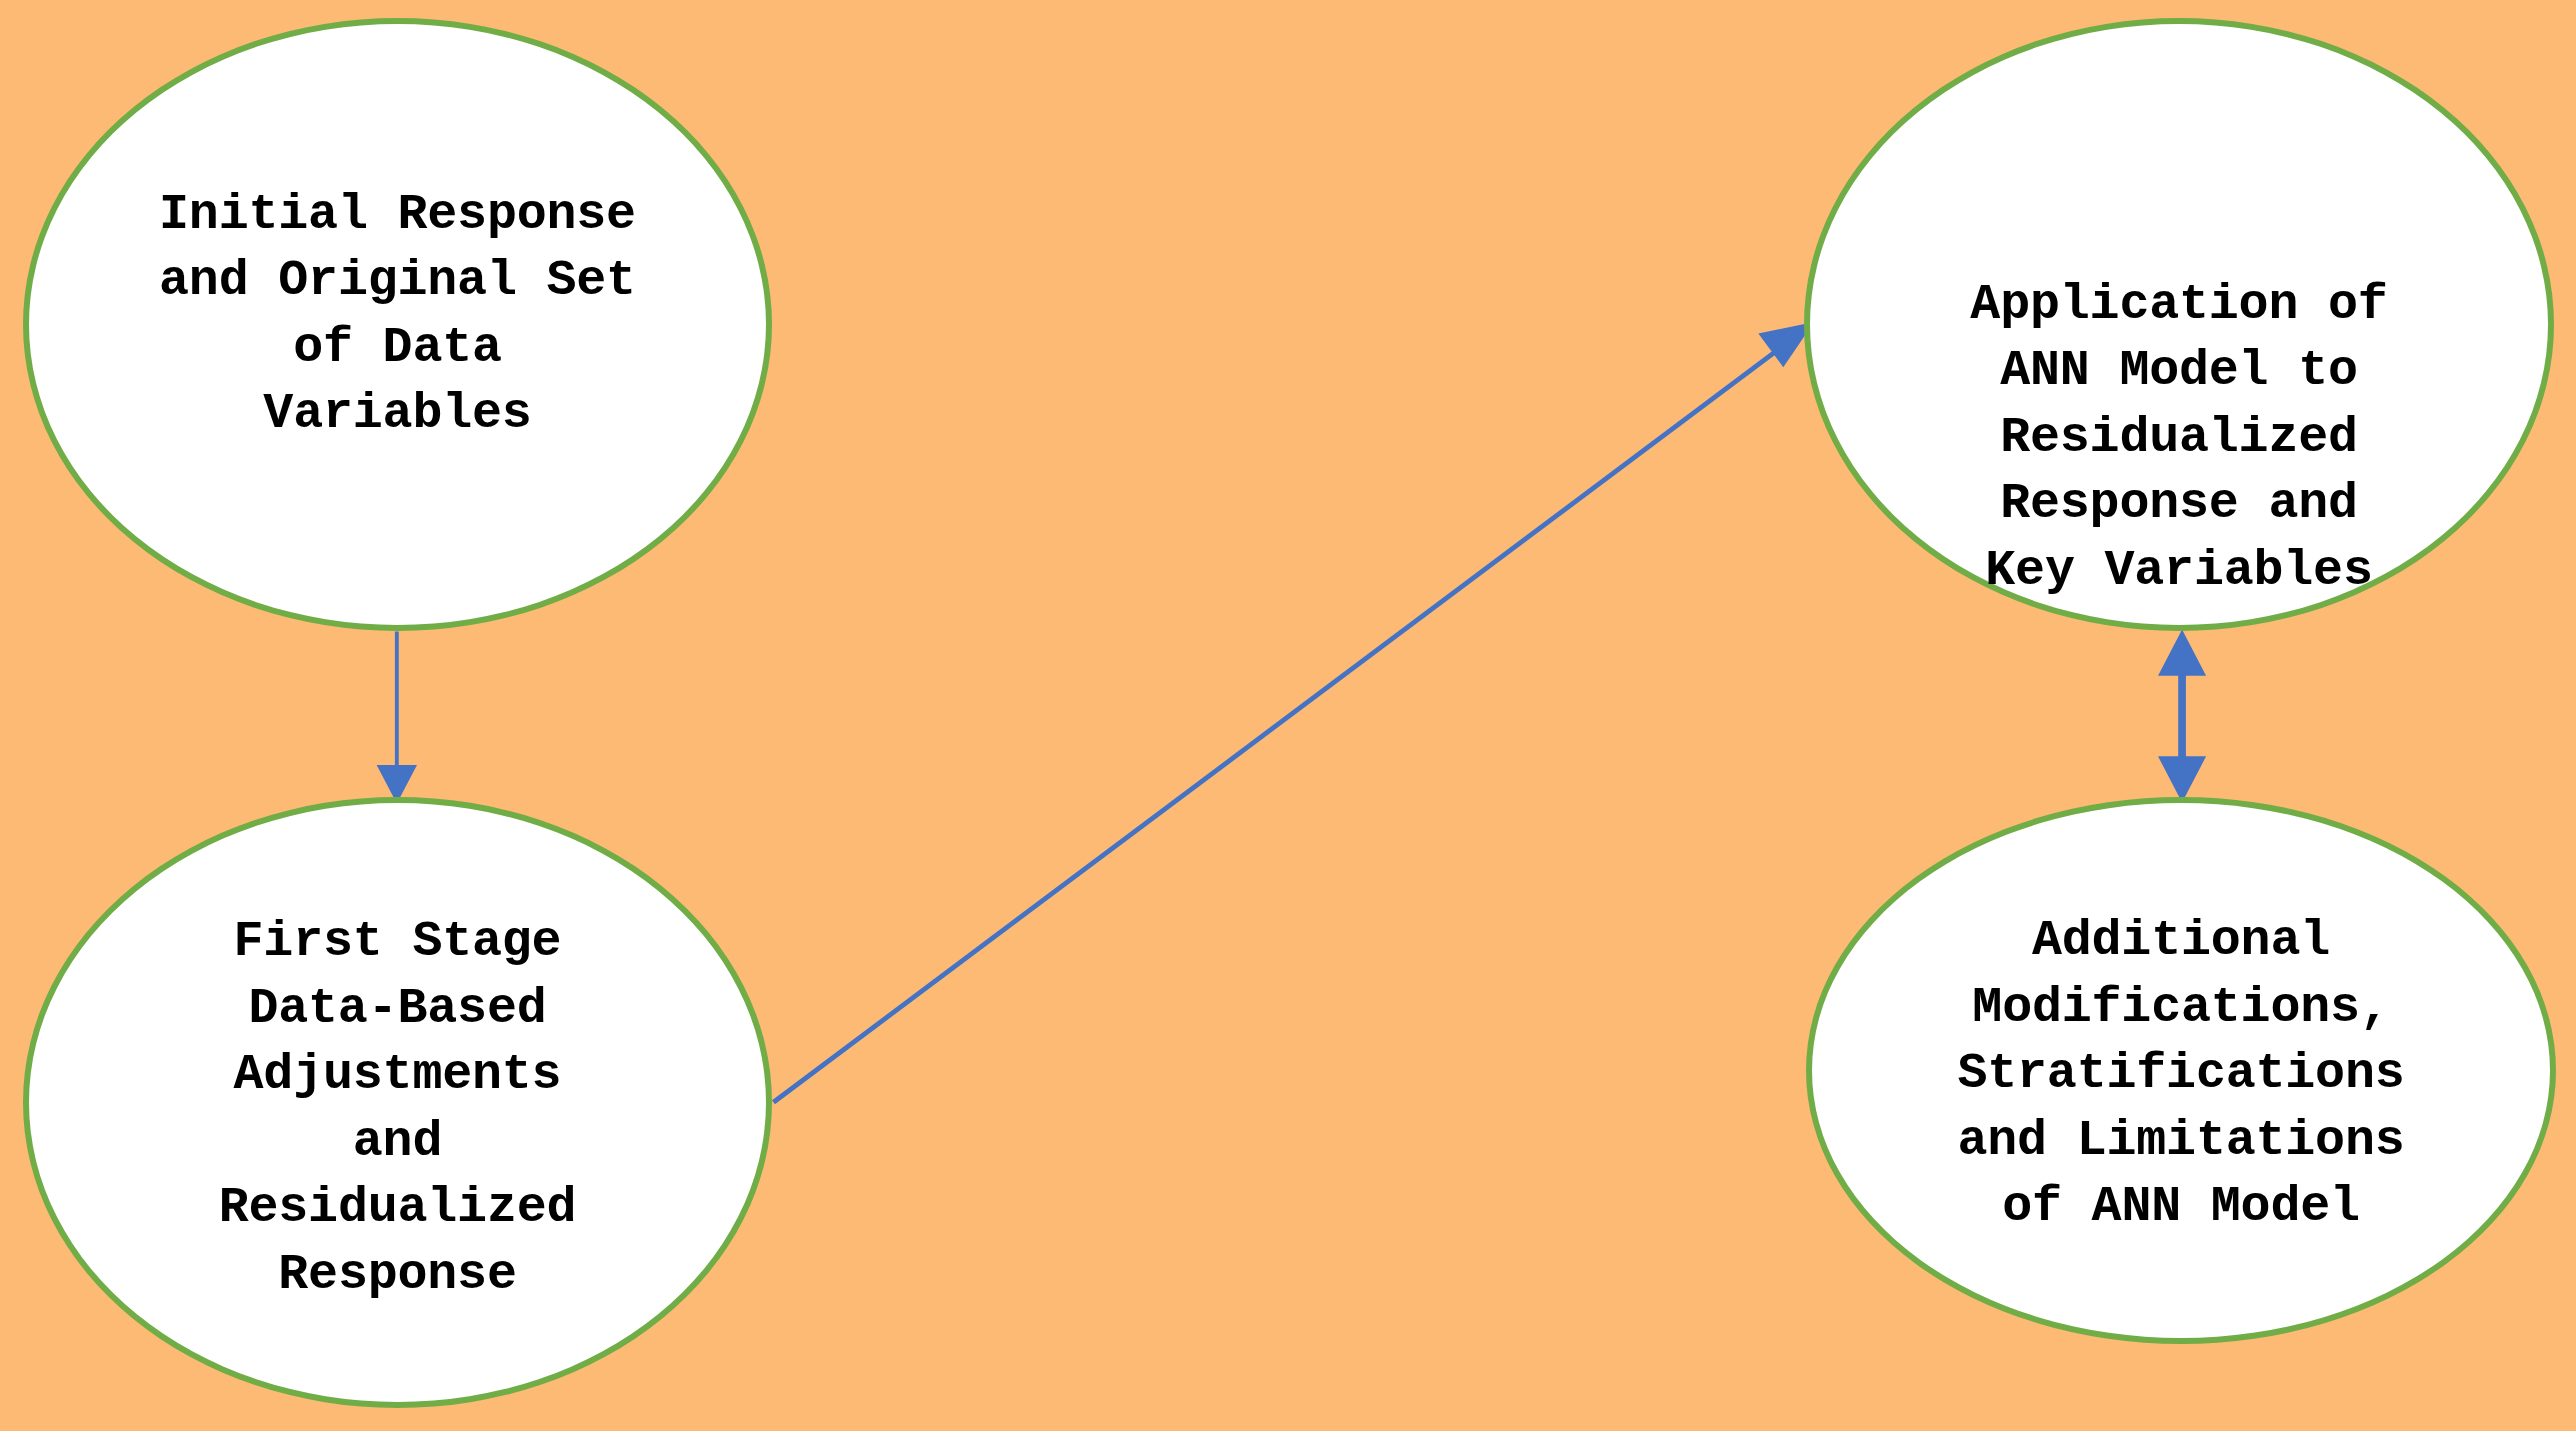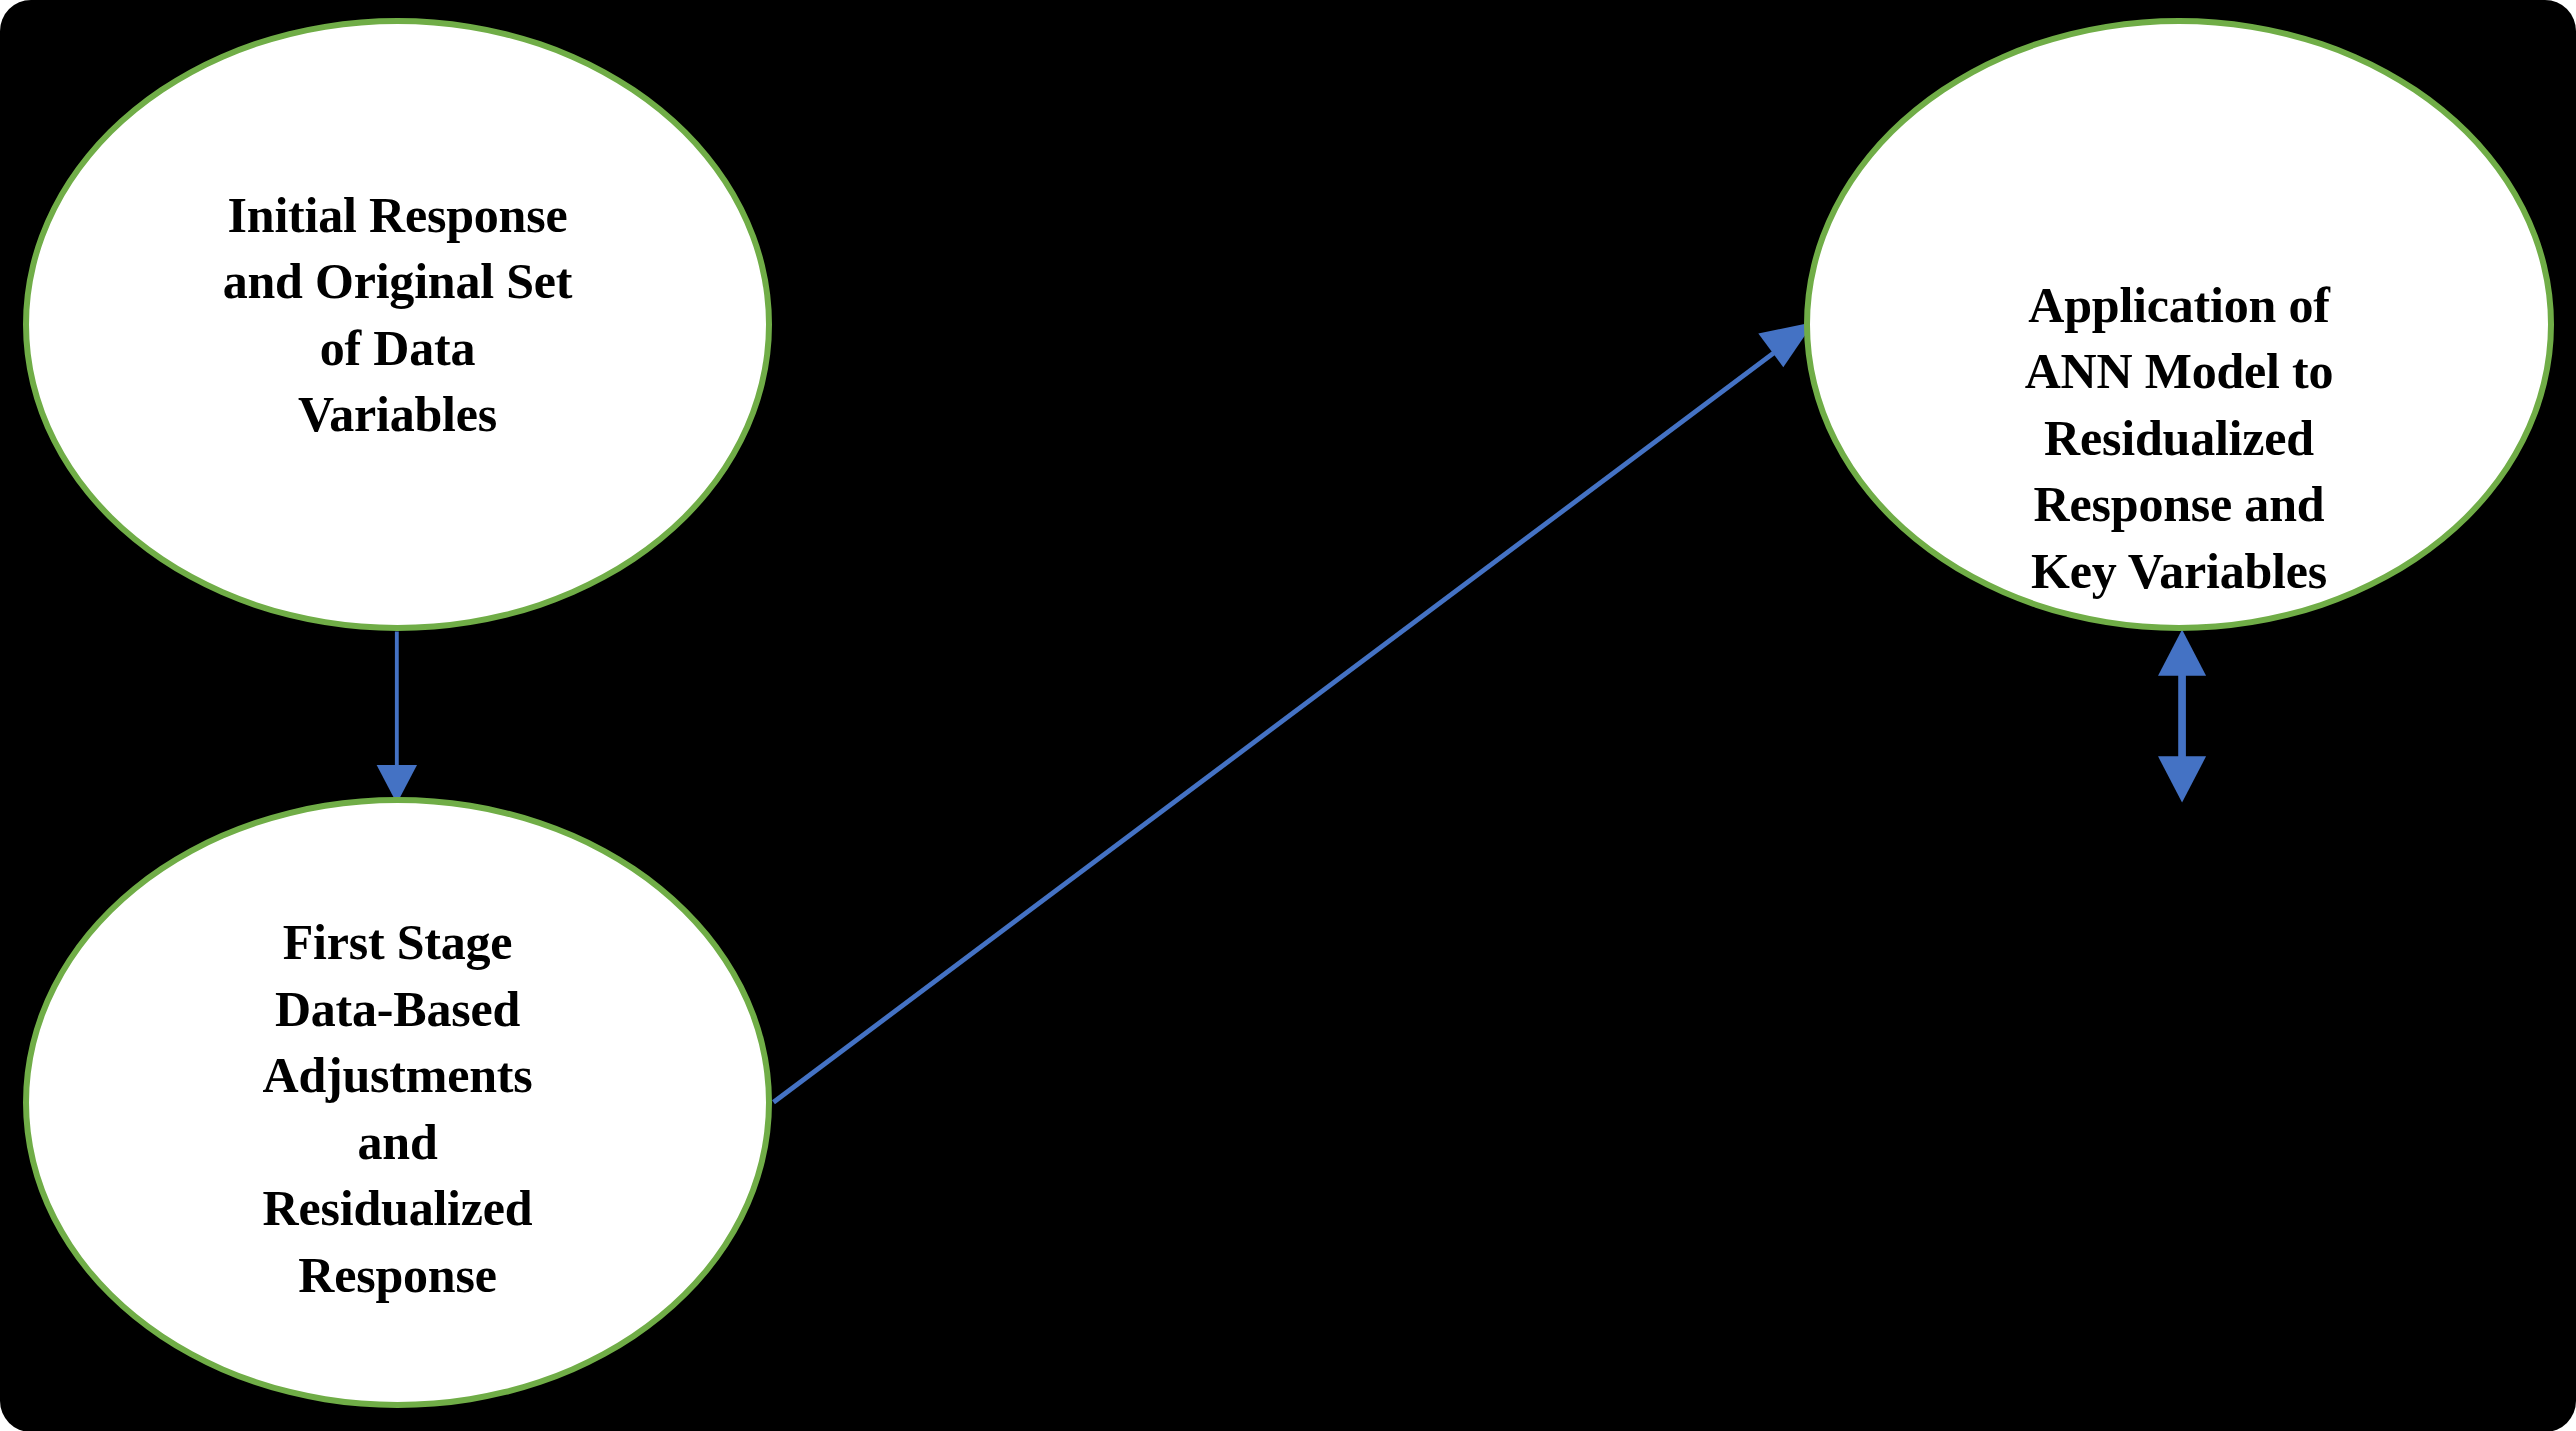--- a/index.html
+++ b/index.html
@@ -5,24 +5,23 @@
 <style>
   html, body {
     margin: 0;
     padding: 0;
     background: #ffffff;
   }
   #stage {
     position: relative;
     width: 2576px;
     height: 1432px;
-    background: #000000;
+    background: #fdba74;
     overflow: hidden;
-    font-family: Liberation Serif, serif;
-    border-radius: 31px;
+    font-family: Liberation Mono, monospace;
   }
   .node {
     position: absolute;
     box-sizing: border-box;
     border-radius: 50%;
     background: #ffffff;
     border: 6.7px solid #70AD47;
     display: flex;
     align-items: center;
     justify-content: center;
@@ -110,15 +109,22 @@
   </div>
 
   <div class="node" id="node-ann-application">
     <div class="node-label">Application of
 ANN Model to
 Residualized
 Response and
 Key Variables</div>
   </div>
 
+  <div class="node" id="node-additional-modifications">
+    <div class="node-label">Additional
+Modifications,
+Stratifications
+and Limitations
+of ANN Model</div>
+  </div>
 
 </div>
 
 
 </body></html>

